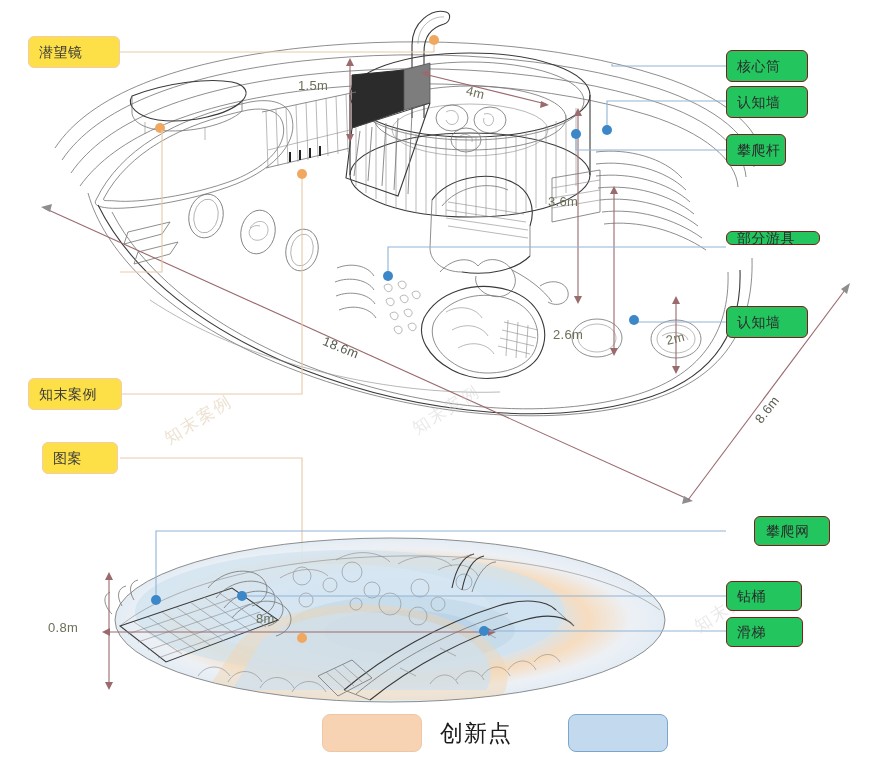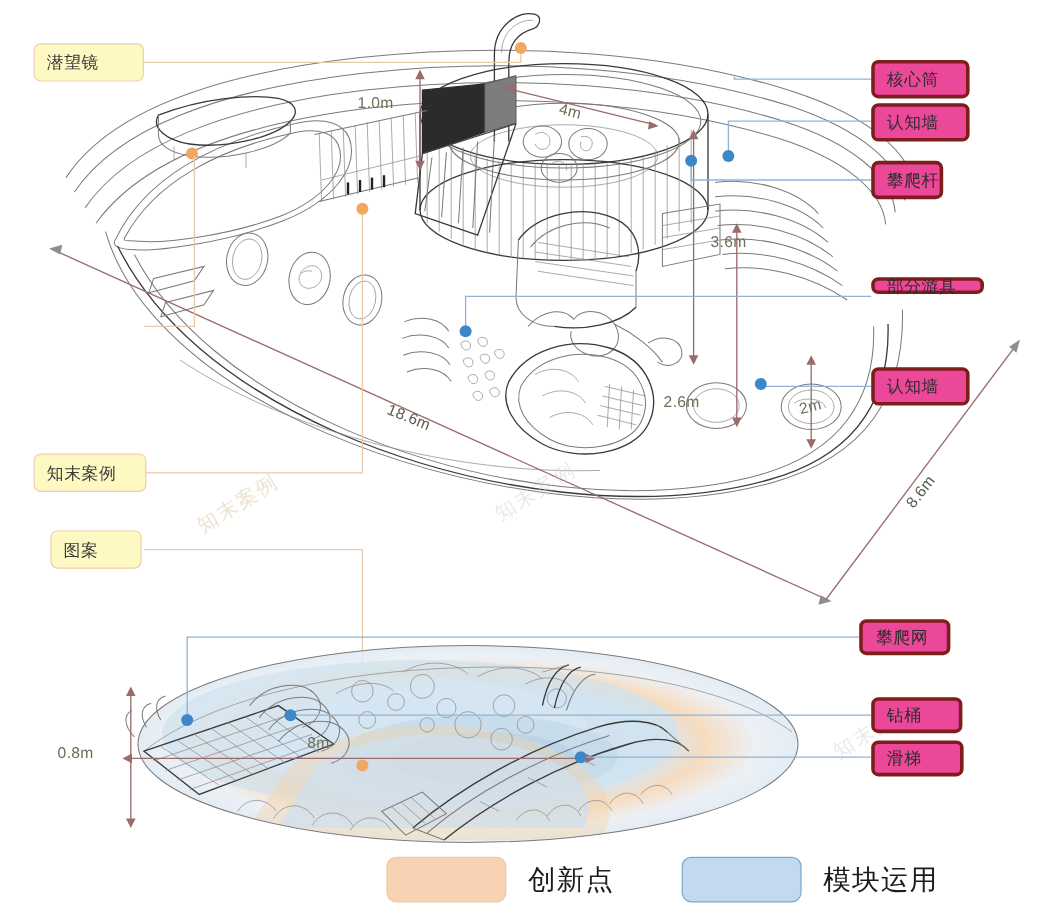--- a/index.html
+++ b/index.html
@@ -14,24 +14,24 @@
   .chip{
     position:absolute;box-sizing:border-box;
     display:flex;align-items:center;
     padding:0 10px;
     font-size:14px;line-height:1;
     letter-spacing:.5px;
     white-space:nowrap;
     border-radius:6px;
   }
   .chip.orange{
-    background:#fef9c3;border:1px solid #f1cdae;color:#3b3b3b;
+    background:#fde047;border:1px solid #f1cdae;color:#3b3b3b;
   }
   .chip.blue{
-    background:#ec4899;border:3px solid #7f1d1d;color:#2c2c2c;
+    background:#22c55e;border:1px solid #7f1d1d;color:#2c2c2c;
   }
 
   
   .dim{
     position:absolute;font-size:13px;color:#6d6f58;
     white-space:nowrap;letter-spacing:.3px;
   }
   .dim.grey{color:#575b4f;}
 
   
@@ -456,47 +456,46 @@
       <circle class="dot-b" cx="484" cy="631" r="5"></circle>
 
       <circle class="dot-o" cx="302" cy="638" r="5"></circle>
     </g>
   </svg>
 
   <div class="wm warm" style="left:160px;top:430px;">知末案例</div>
   <div class="wm" style="left:408px;top:420px;">知末案例</div>
   <div class="wm" style="left:690px;top:618px;">知末案例</div>
 
-  <div class="dim" style="left:298px;top:78px;">1.0m</div>
+  <div class="dim" style="left:298px;top:78px;">1.5m</div>
   <div class="dim" style="left:466px;top:85px;transform:rotate(14deg);">4m</div>
-  <div class="dim" style="left:592px;top:194px;">3.6m</div>
+  <div class="dim" style="left:548px;top:194px;">3.6m</div>
   <div class="dim" style="left:553px;top:327px;">2.6m</div>
   <div class="dim" style="left:666px;top:331px;transform:rotate(-14deg);">2m</div>
   <div class="dim grey" style="left:322px;top:340px;transform:rotate(22deg);">18.6m</div>
   <div class="dim grey" style="left:752px;top:402px;transform:rotate(-52deg);">8.6m</div>
   <div class="dim" style="left:48px;top:620px;">0.8m</div>
   <div class="dim" style="left:256px;top:611px;">8m</div>
 
   <div class="chip orange" style="left:28px;top:36px;width:92px;height:32px;">潜望镜</div>
   <div class="chip orange" style="left:28px;top:378px;width:94px;height:32px;">知末案例</div>
   <div class="chip orange" style="left:42px;top:442px;width:76px;height:32px;">图案</div>
 
   <div class="chip blue" style="left:726px;top:50px;width:82px;height:32px;">核心筒</div>
   <div class="chip blue" style="left:726px;top:86px;width:82px;height:32px;">认知墙</div>
   <div class="chip blue" style="left:726px;top:134px;width:60px;height:32px;">攀爬杆</div>
   <div class="chip blue" style="left:726px;top:231px;width:94px;height:14px;">部分游具</div>
   <div class="chip blue" style="left:726px;top:306px;width:82px;height:32px;">认知墙</div>
-  <div class="chip blue" style="left:716px;top:516px;width:76px;height:30px;padding-left:11px;">攀爬网</div>
+  <div class="chip blue" style="left:754px;top:516px;width:76px;height:30px;padding-left:11px;">攀爬网</div>
   <div class="chip blue" style="left:726px;top:581px;width:76px;height:30px;">钻桶</div>
   <div class="chip blue" style="left:726px;top:617px;width:77px;height:30px;text-align:center;">滑梯</div>
 
   <div id="legend">
     <div class="legend-item" style="left:322px;top:8px;">
       <div class="swatch orange"></div>
       <div class="legend-text">创新点</div>
     </div>
     <div class="legend-item" style="left:568px;top:8px;">
       <div class="swatch blue"></div>
-      <div class="legend-text">模块运用</div>
     </div>
   </div>
 
 </div>
 
 </body></html>

